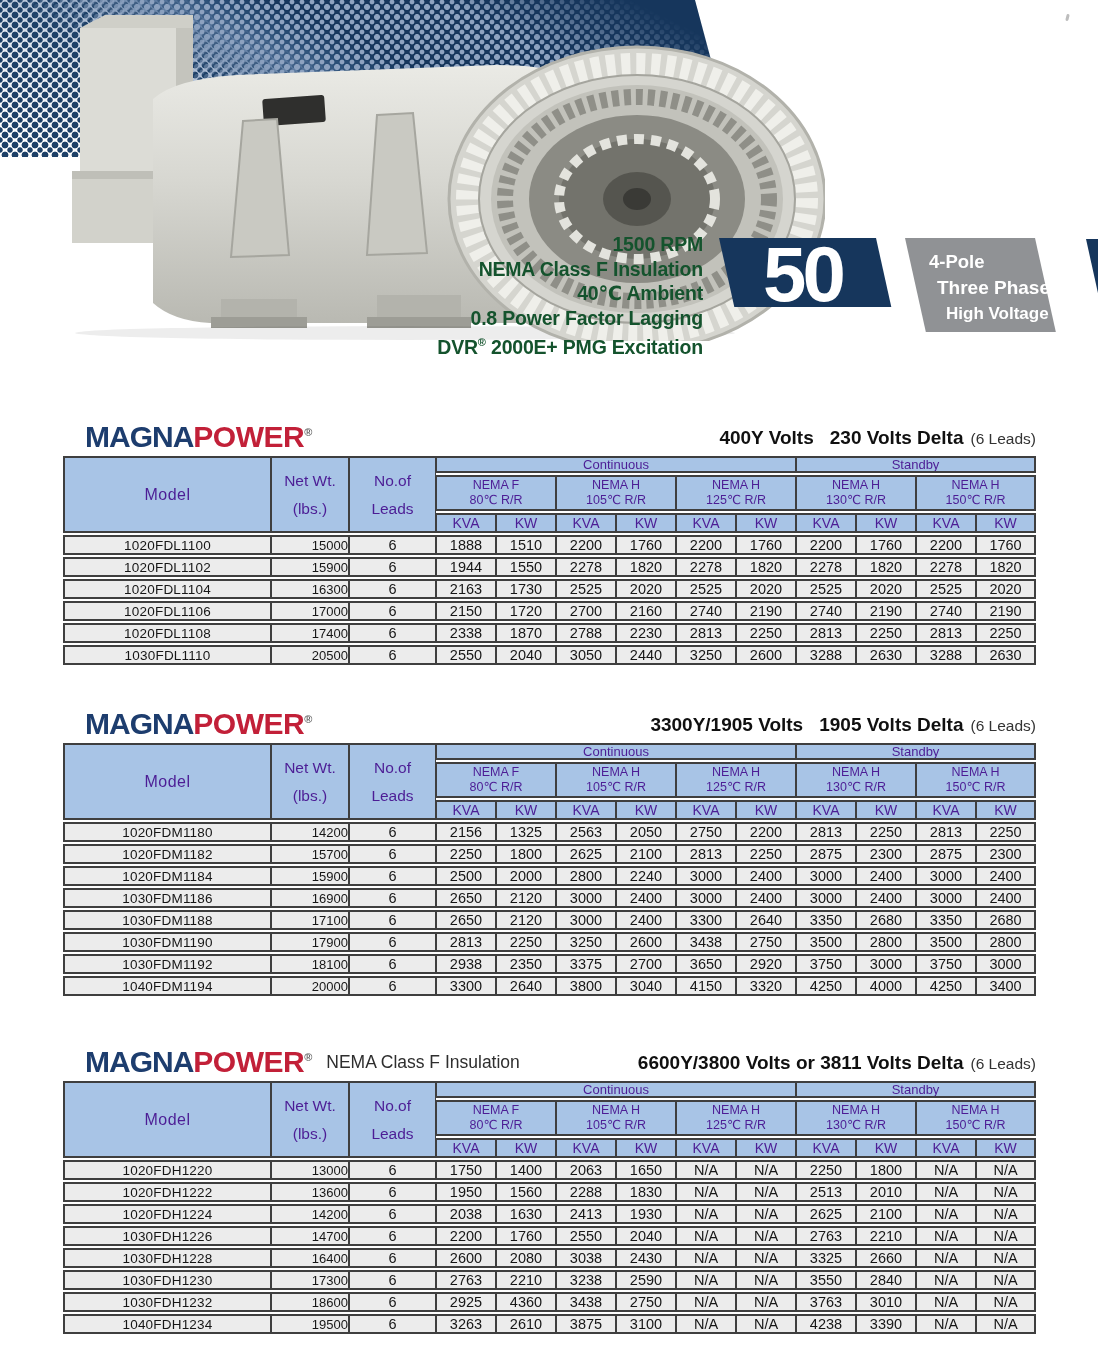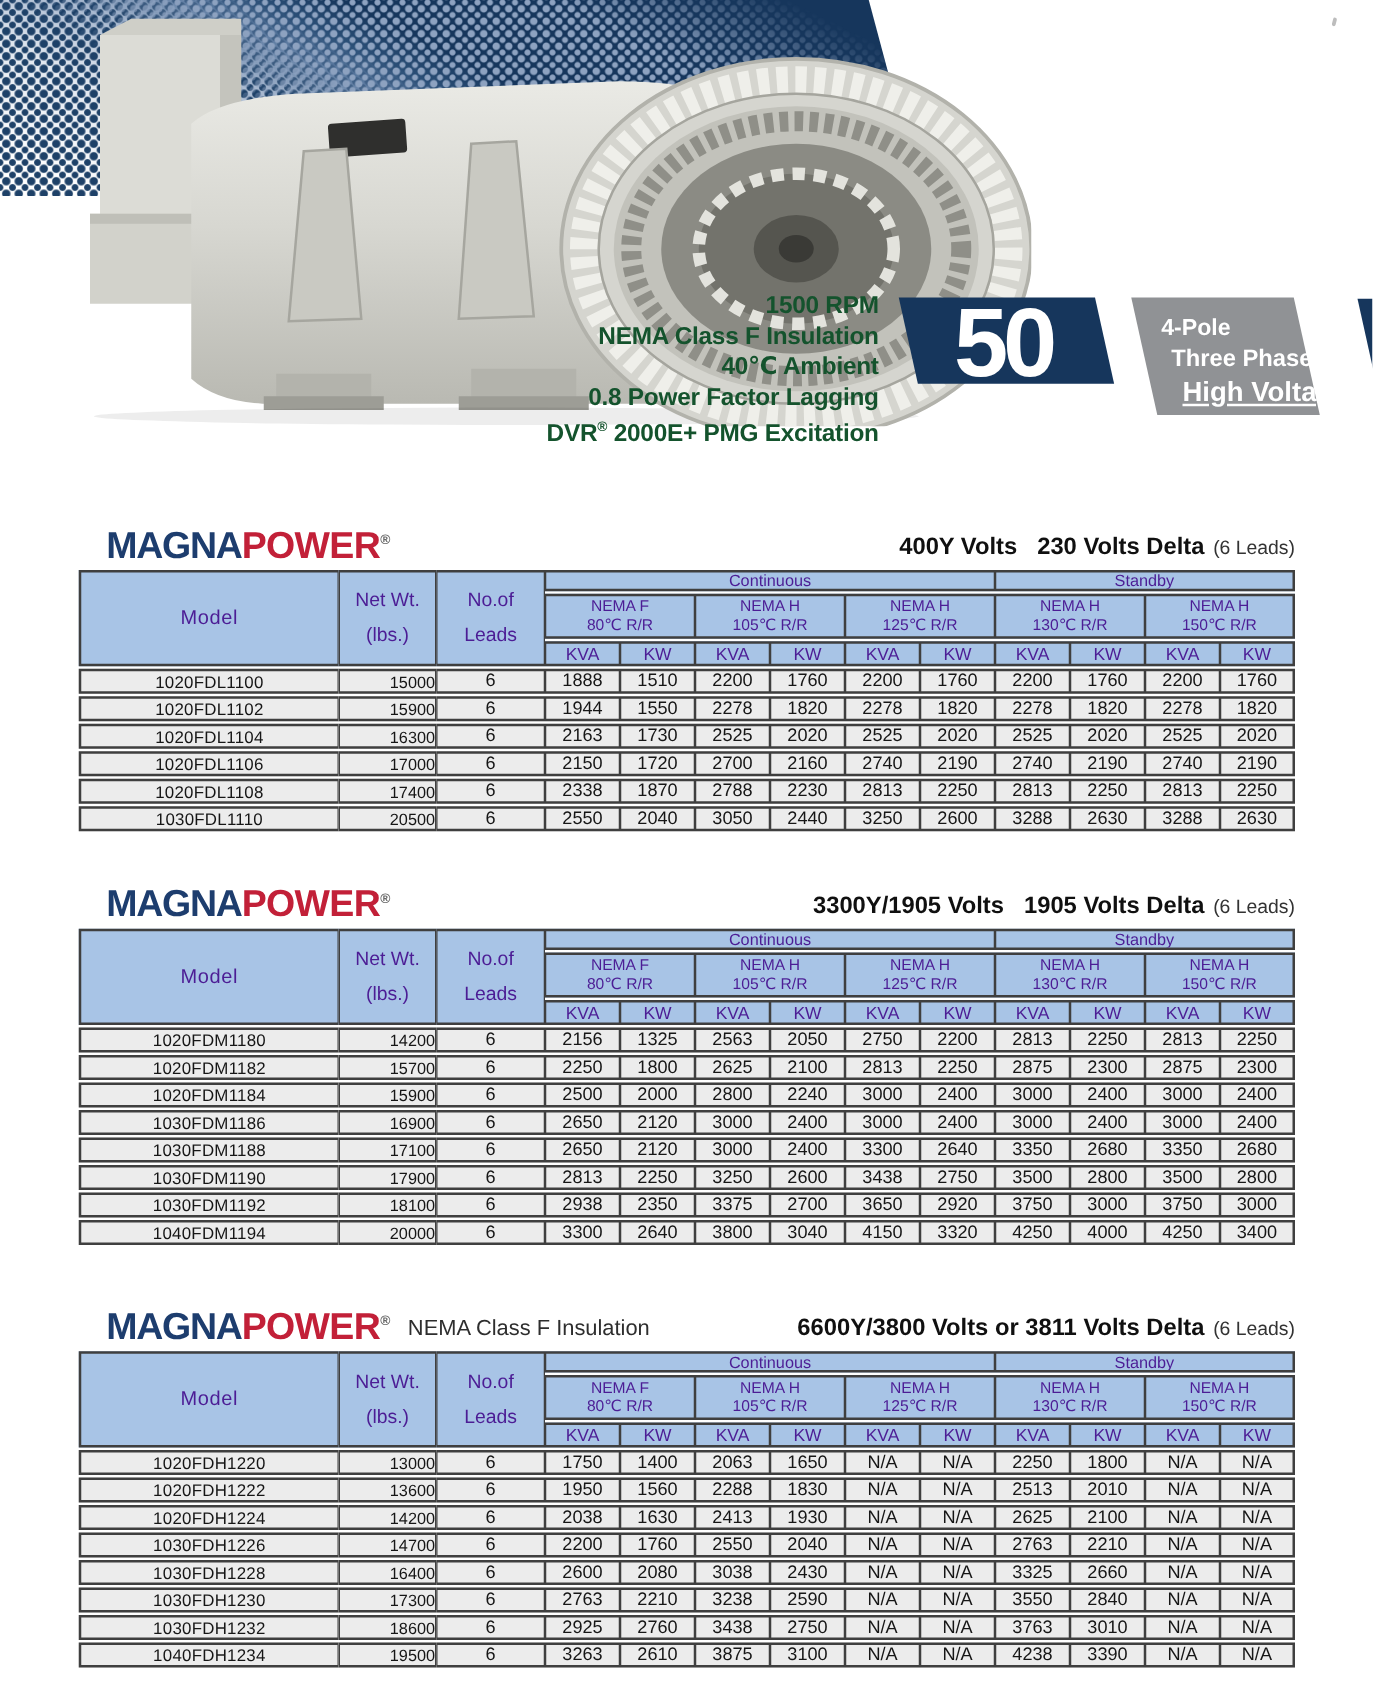--- a/index.html
+++ b/index.html
@@ -51,21 +51,21 @@
   .badge-hertz{left:719px; top:238px; width:157px; height:69px; color:#fff; text-align:center;}
   .badge-hertz .skin{background:var(--navy);}
   .hz-num{position:relative; font-size:78px; font-weight:800; line-height:70px; letter-spacing:-4px; padding-top:1px; padding-left:10px;}
   .hz-label{position:relative; font-size:21px; font-weight:700; letter-spacing:0; padding-left:10px;}
   .badge-pole{left:905px; top:238px; width:130px; height:94px; color:#fff;}
   .badge-pole .skin{background:var(--badge-gray);}
   .pole-lines{position:relative; padding-top:11px;}
   .pole-lines div{font-weight:700; line-height:26px; white-space:nowrap;}
   .pole-lines div:nth-child(1){margin-left:24px; font-size:18.5px;}
   .pole-lines div:nth-child(2){margin-left:32px; font-size:19px;}
-  .pole-lines div:nth-child(3){margin-left:41px; font-size:22px;text-decoration:underline;}
+  .pole-lines div:nth-child(3){margin-left:41px; font-size:17px;}
   .badge-sliver{left:1086px; top:239px; width:42px; height:94px;}
   .badge-sliver .skin{background:var(--navy);}
 
   
   .table-block{position:absolute; left:63px; width:973px;}
   .tb1{top:408px;} .tb2{top:695px;} .tb3{top:1033px;}
   .block-head{display:flex; align-items:flex-end; height:44px; margin-bottom:2px;}
   .logo{margin-left:22px; font-size:30px; font-weight:700; letter-spacing:-1px; line-height:30px; white-space:nowrap;}
   .logo .magna{color:var(--logo-navy);}
   .logo .power{color:var(--logo-red); letter-spacing:-0.5px;}
@@ -707,21 +707,21 @@
               <td>3550</td>
               <td>2840</td>
               <td>N/A</td>
               <td class="cL">N/A</td>
             </tr>
             <tr>
               <td class="model c0">1030FDH1232</td>
               <td class="netwt">18600</td>
               <td>6</td>
               <td>2925</td>
-              <td>2760</td>
+              <td>4360</td>
               <td>3438</td>
               <td>2750</td>
               <td>N/A</td>
               <td>N/A</td>
               <td>3763</td>
               <td>3010</td>
               <td>N/A</td>
               <td class="cL">N/A</td>
             </tr>
             <tr>

